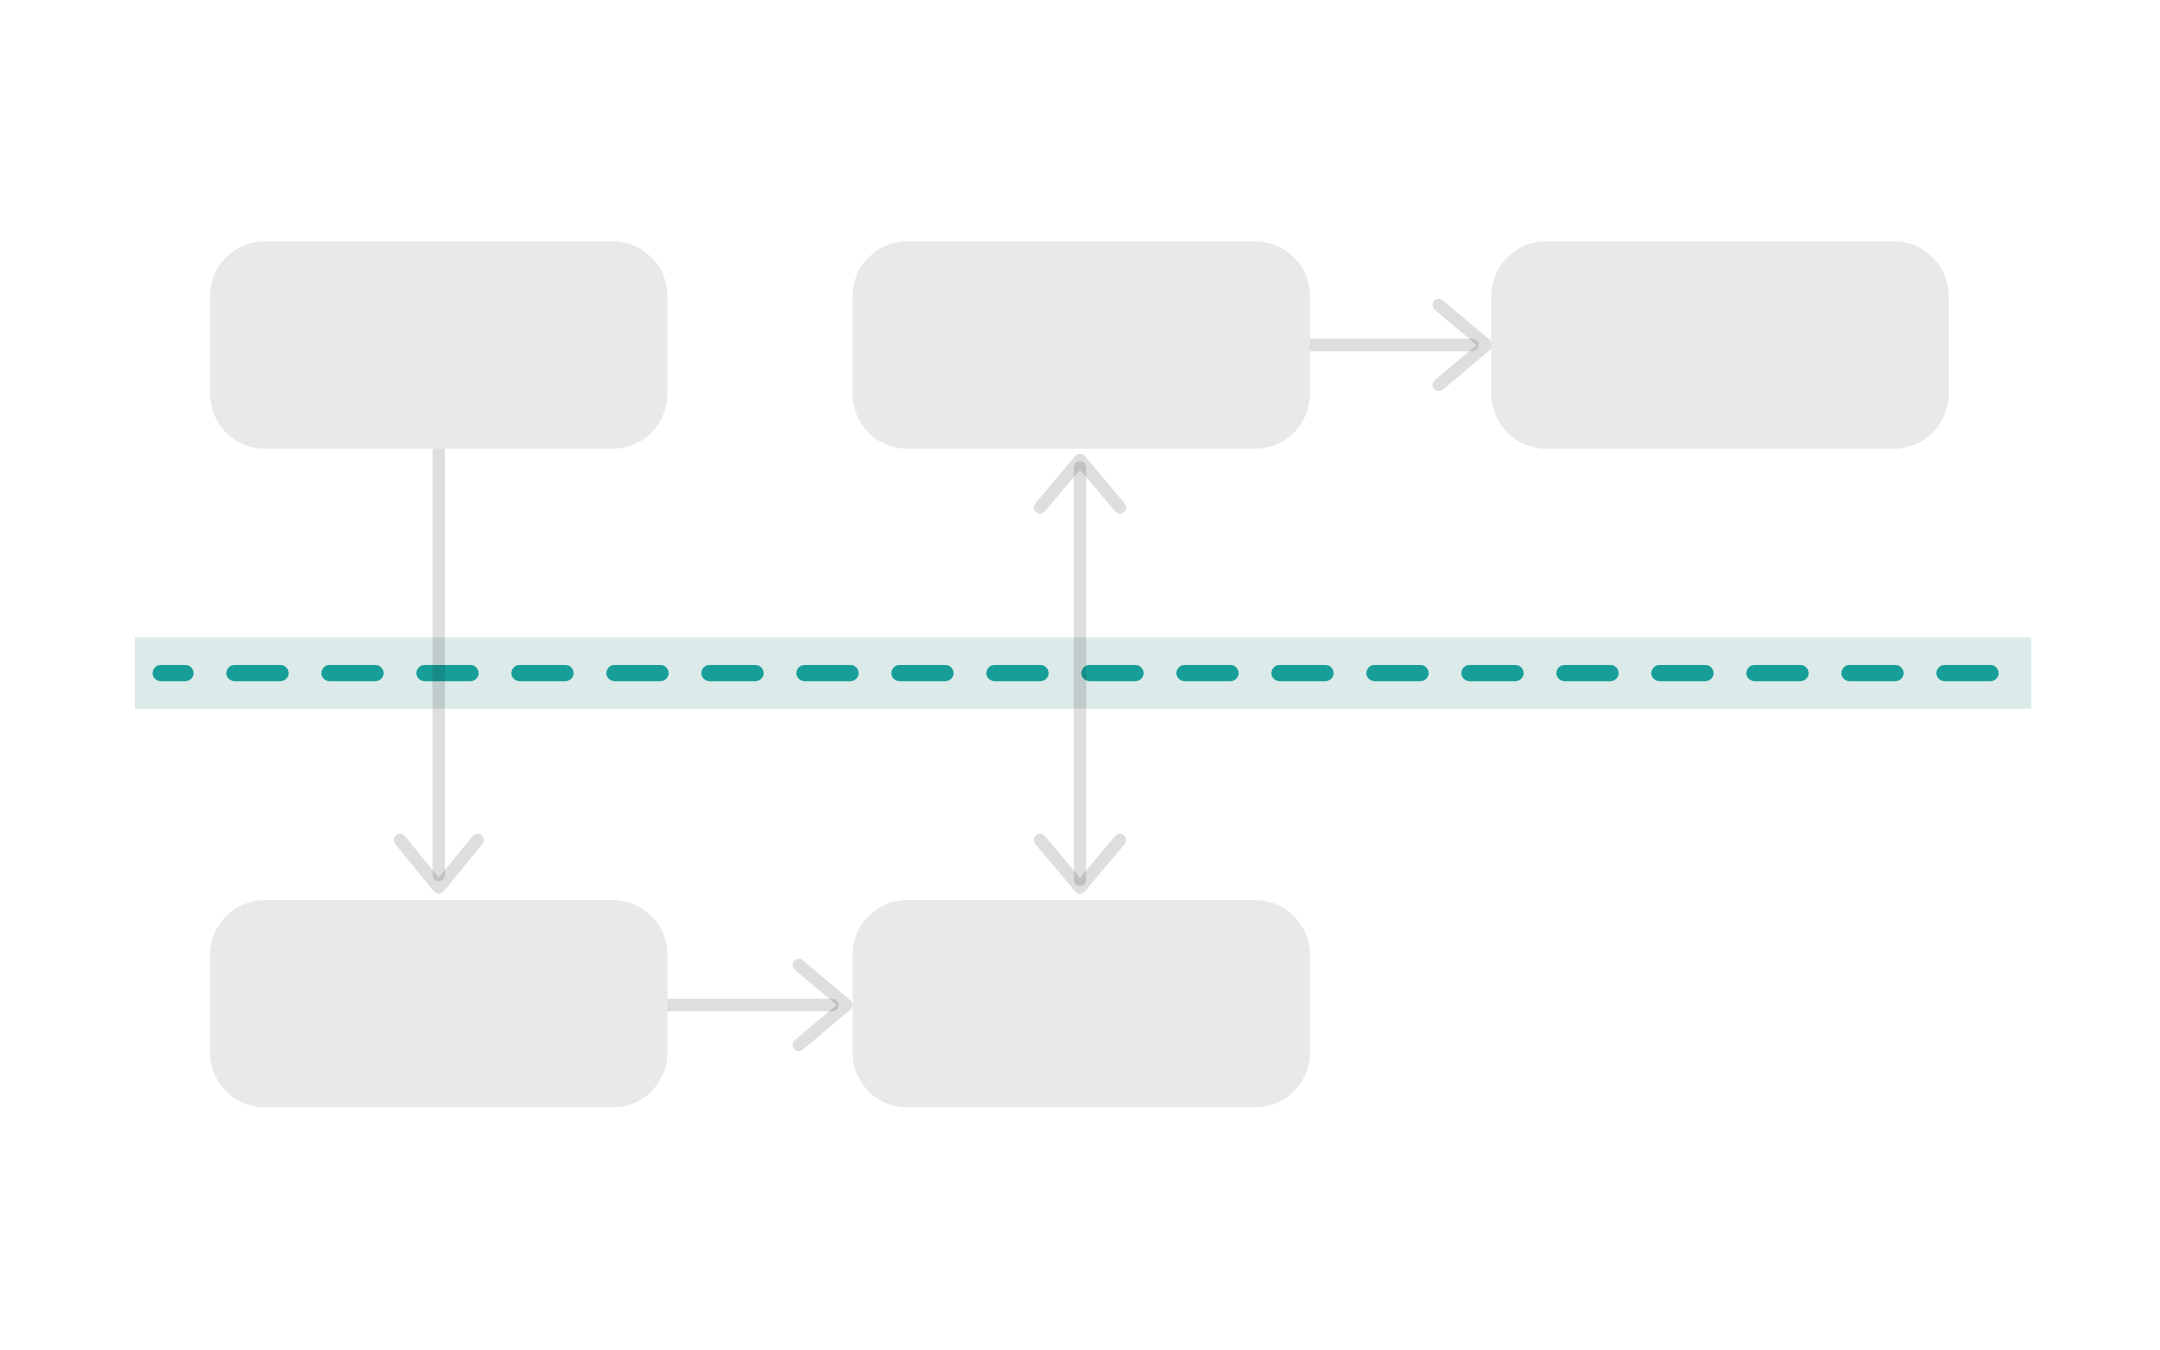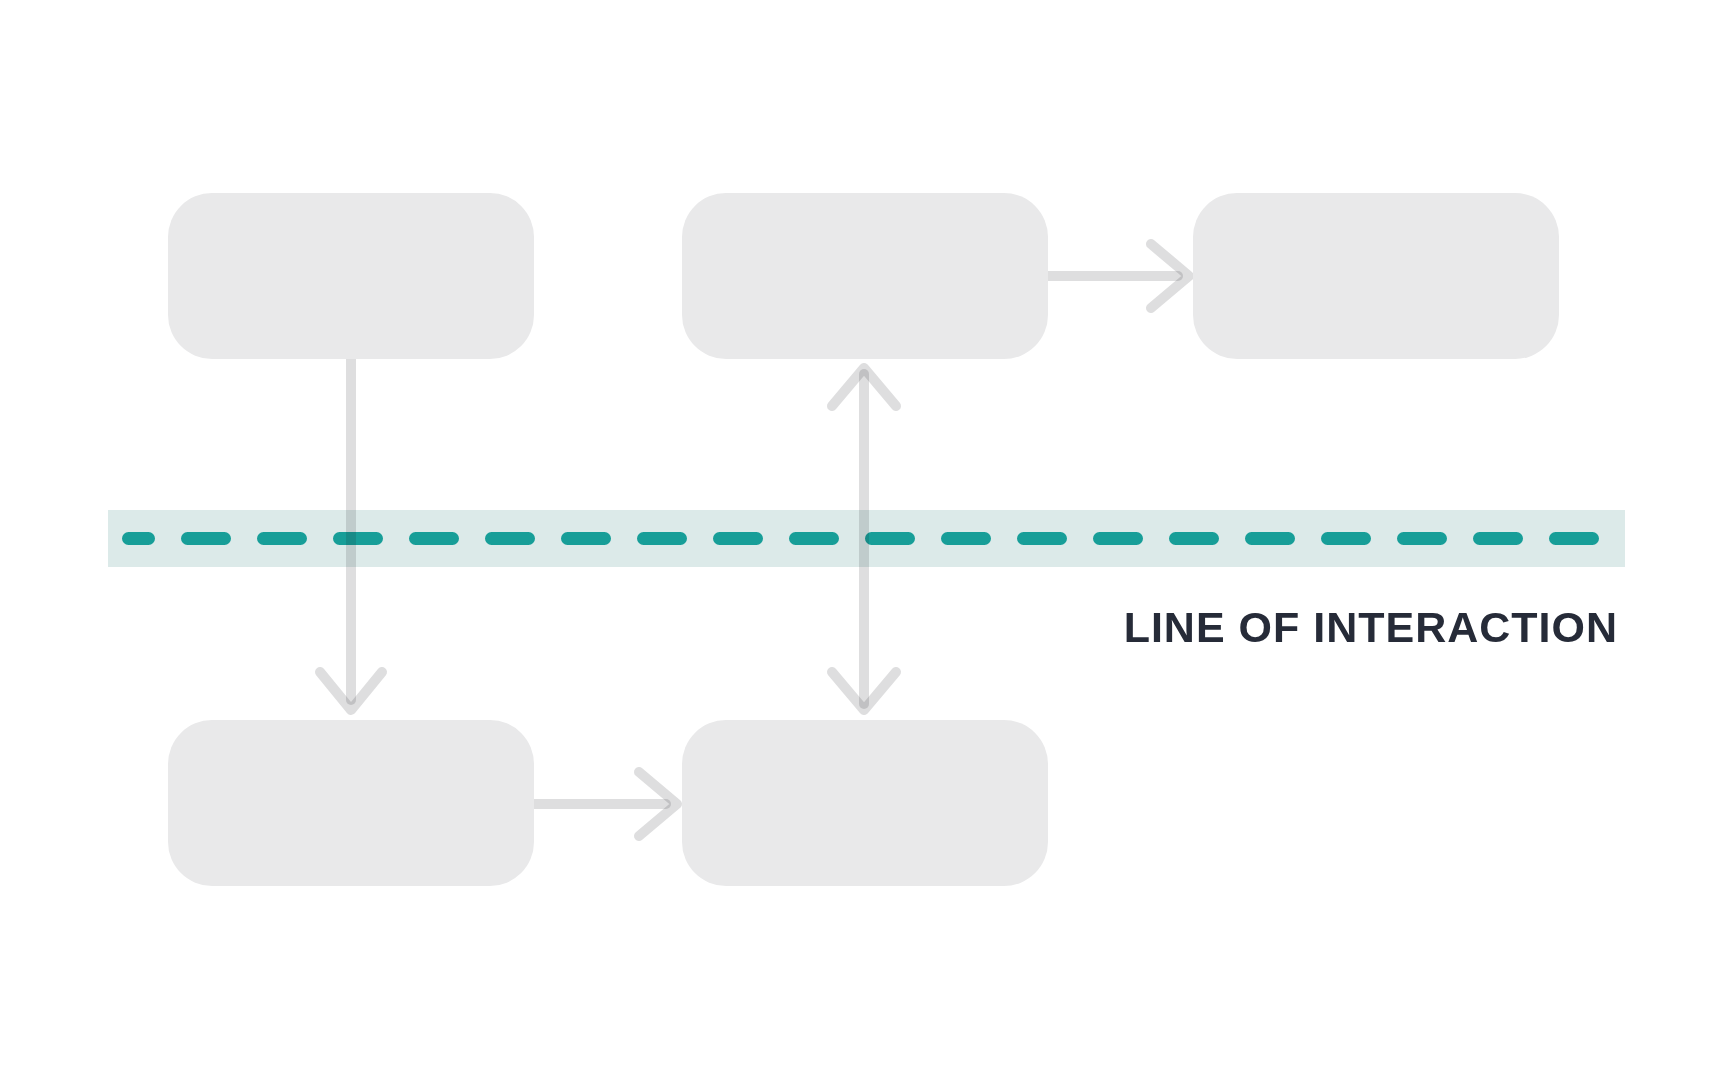--- a/index.html
+++ b/index.html
@@ -100,15 +100,14 @@
       <polyline points="639,772 677,804 639,836"></polyline>
     </g>
   </svg>
 
   <div class="box box-top-left"></div>
   <div class="box box-top-middle"></div>
   <div class="box box-top-right"></div>
   <div class="box box-bottom-left"></div>
   <div class="box box-bottom-middle"></div>
 
-  <div class="loi-label">LINE OF INTERACTION</div>
 
 </div>
 
 </body></html>

